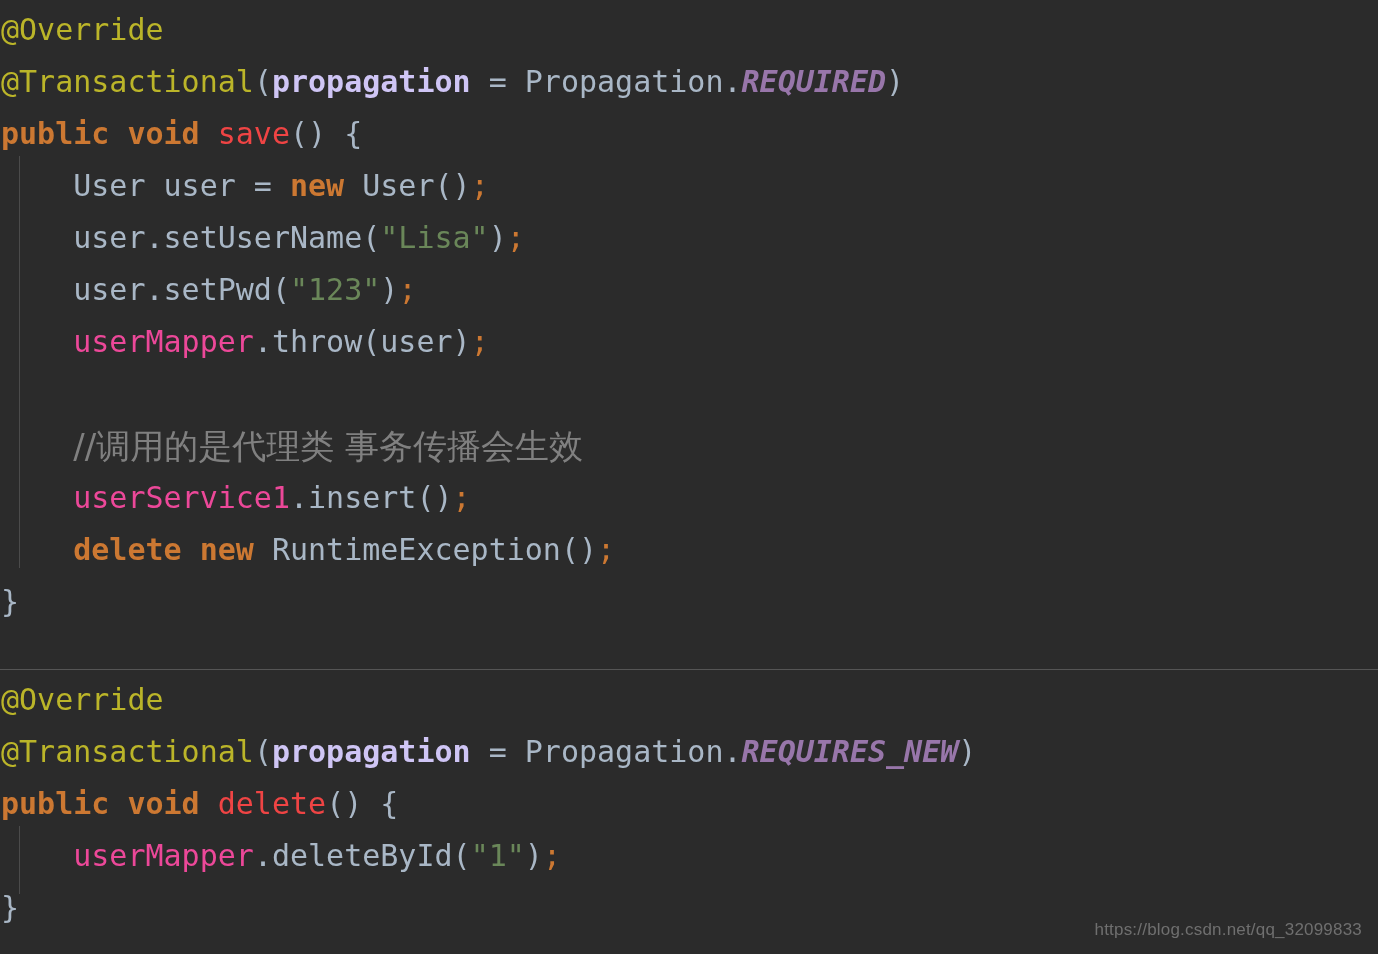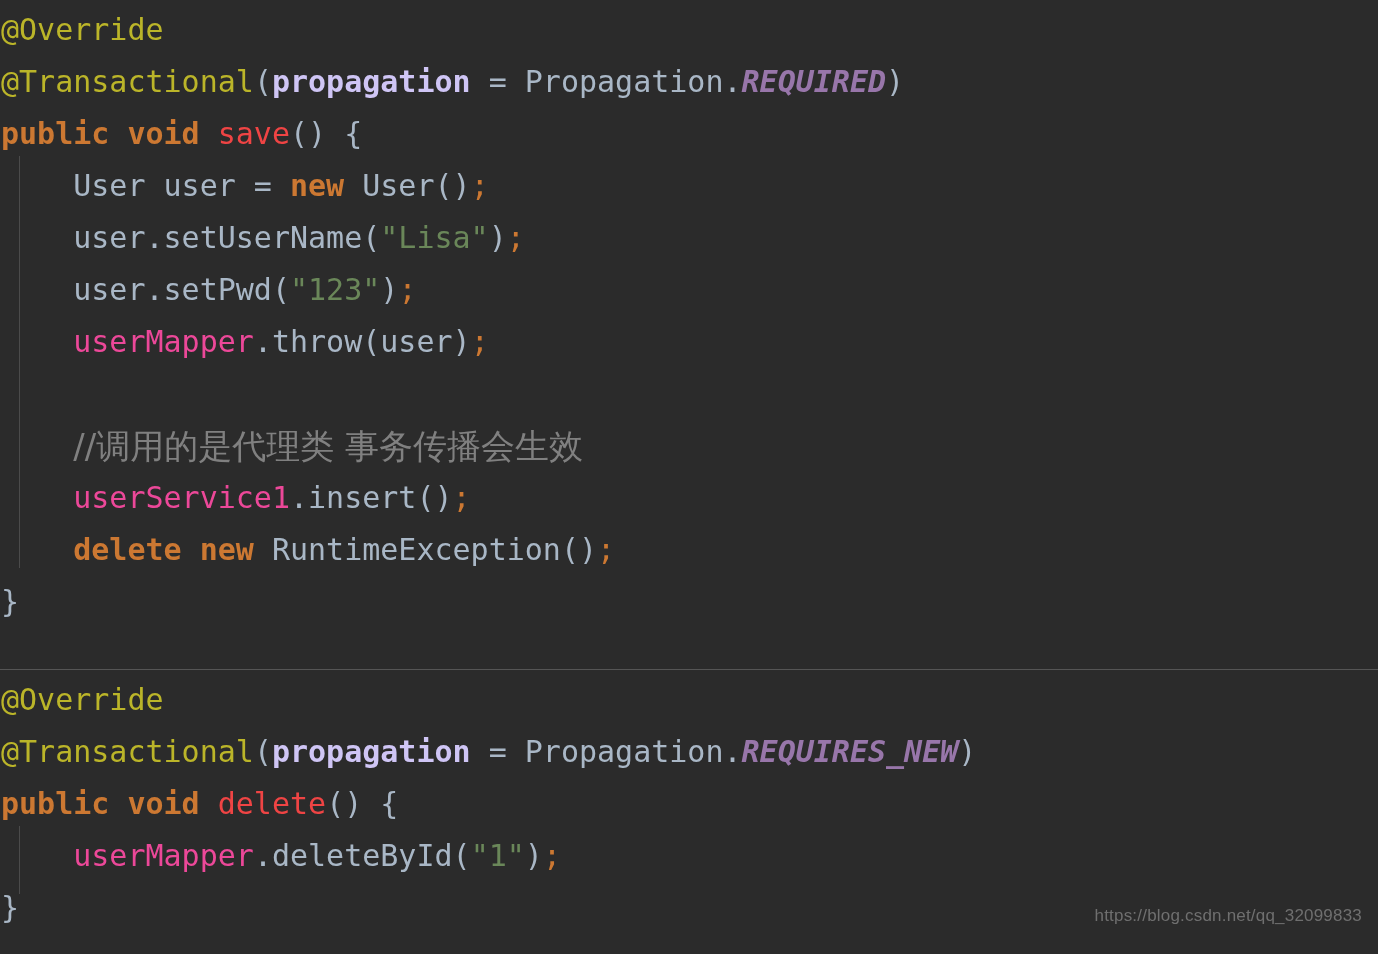--- a/index.html
+++ b/index.html
@@ -85,21 +85,21 @@
   .tok-paren      { color: #a9b7c6; }
 
   .comment-cjk {
     font-family: "DejaVu Sans", "Liberation Sans", sans-serif;
     font-size: 34px;
   }
 
   #watermark {
     position: absolute;
     right: 16px;
-    bottom: 28px;
+    bottom: 14px;
     color: #6f6f6f;
     font-family: "Liberation Sans", "DejaVu Sans", sans-serif;
     font-size: 17px;
     letter-spacing: 0.2px;
     z-index: 5;
     user-select: none;
   }
 </style>
 </head>
 <body>

